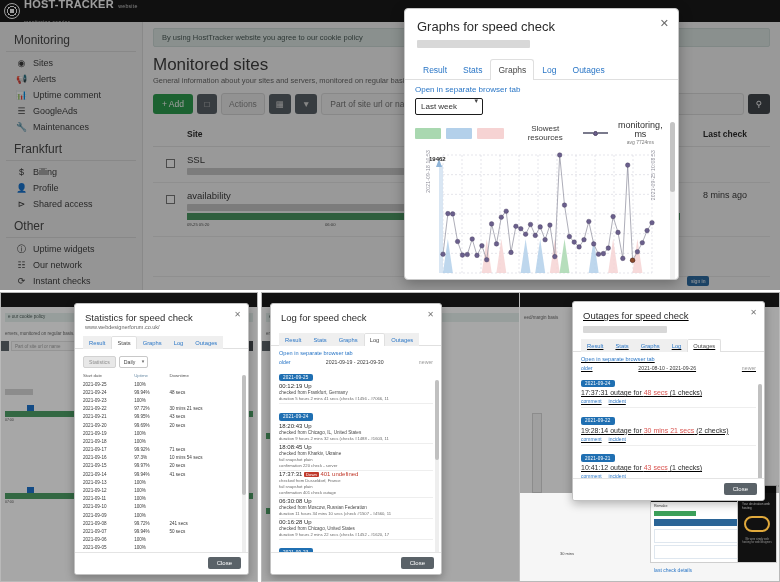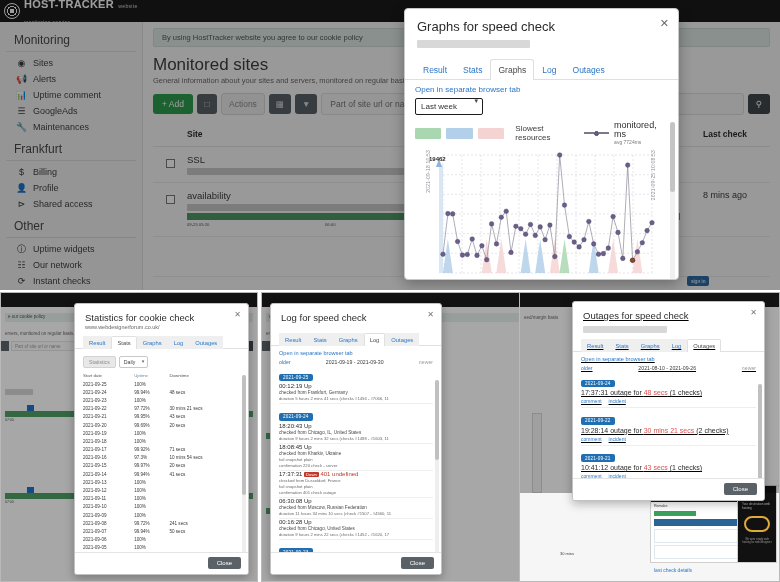--- a/index.html
+++ b/index.html
@@ -136,21 +136,21 @@
   .period-select {
     margin-top: 4px; font-size: 8px; padding: 3px 14px 3px 5px; color: #333;
     border: 1.4px solid #1d1d1d; border-radius: 2px; background: #fff;
     appearance: none; position: relative; width: 68px;
   }
   .select-wrap { position: relative; display: inline-block; }
   .select-wrap::after {
     content: "\25BE"; position: absolute; right: 5px; top: 3px; font-size: 7px; color: #444; pointer-events: none;
   }
 
-  .legend { display: flex; align-items: center; gap: 5px; margin-top: 6px; font-size: 8px; }
+  .legend { display: flex; align-items: center; gap: 5px; margin-top: 6px; font-size: 8px; text-align: center; }
   .legend-sw { width: 28px; height: 11px; border-radius: 1px; }
   .legend-txt { color: #3a3a3a; margin-left: 6px; }
   .legend-line { display: inline-flex; align-items: center; gap: 0; margin-left: 2px; }
   .legend-line i { display: block; width: 10px; height: 1.4px; background: #7a7a8c; }
   .legend-dot { width: 5px; height: 5px; border-radius: 50%; background: #6a5f8c; border: 1px solid #4a4060; }
   .legend-series { font-size: 9px; color: #2f2f2f; line-height: 1.05; }
   .legend-series small { display: block; font-size: 5px; color: #7a7a7a; }
 
   .chart-area { position: relative; margin-top: 2px; height: 140px; }
   .chart-svg { display: block; }
@@ -404,21 +404,21 @@
           <span class="legend-sw" style="background:#a9d8b0"></span>
           <span class="legend-sw" style="background:#b3d0ea"></span>
           <span class="legend-sw" style="background:#f6d3d3"></span>
           <span class="legend-txt">Slowest resources</span>
           <span class="legend-line">
             <i></i>
               <span class="legend-dot"></span>
               <i></i>
           </span>
           <span class="legend-series">
-            <span>monitored, ms</span>
+            <span>monitoring, ms</span>
             <small>avg 7724ms</small>
           </span>
         </div>
 
         <div class="chart-area">
           <svg class="chart-svg" id="chart" width="255" height="140" viewBox="0 0 255 140">
               <line x1="28" y1="8" x2="237" y2="8" stroke="#c9c9d4" stroke-width="0.5" stroke-dasharray="2,2"></line>
               <line x1="28" y1="27.666666666666668" x2="237" y2="27.666666666666668" stroke="#c9c9d4" stroke-width="0.5" stroke-dasharray="2,2"></line>
               <line x1="28" y1="47.333333333333336" x2="237" y2="47.333333333333336" stroke="#c9c9d4" stroke-width="0.5" stroke-dasharray="2,2"></line>
               <line x1="28" y1="67" x2="237" y2="67" stroke="#c9c9d4" stroke-width="0.5" stroke-dasharray="2,2"></line>
@@ -524,21 +524,21 @@
       <div style="position:absolute;left:4px;top:125px;font-size:3.5px;color:#555;">07:00</div>
       <div style="position:absolute;left:76px;top:125px;font-size:3.5px;color:#555;">09-25 09:2</div>
       <div style="position:absolute;left:4px;top:200px;right:4px;height:6px;background:#4c9a64;"></div>
       <div style="position:absolute;left:26px;top:194px;width:7px;height:6px;background:#1c6fc4;"></div>
       <div style="position:absolute;left:4px;top:207px;font-size:3.5px;color:#555;">07:00</div>
       <div style="position:absolute;left:76px;top:207px;font-size:3.5px;color:#555;">09-25 09:2</div>
       <div class="bp-dim"></div>
     </div>
 
     <div class="mini-modal" style="left:73px;top:10px;width:175px;height:272px;">
-      <div class="mm-title">Statistics for cookie check</div>
+      <div class="mm-title">Statistics for speed check</div>
       <div class="mm-sub">www.webdesignerforum.co.uk/</div>
       <button class="mm-close">✕</button>
       <div class="mm-tabs">
         <button class="mm-tab">Result</button>
         <button class="mm-tab active">Stats</button>
         <button class="mm-tab">Graphs</button>
         <button class="mm-tab">Log</button>
         <button class="mm-tab">Outages</button>
       </div>
       <div class="mm-body">

